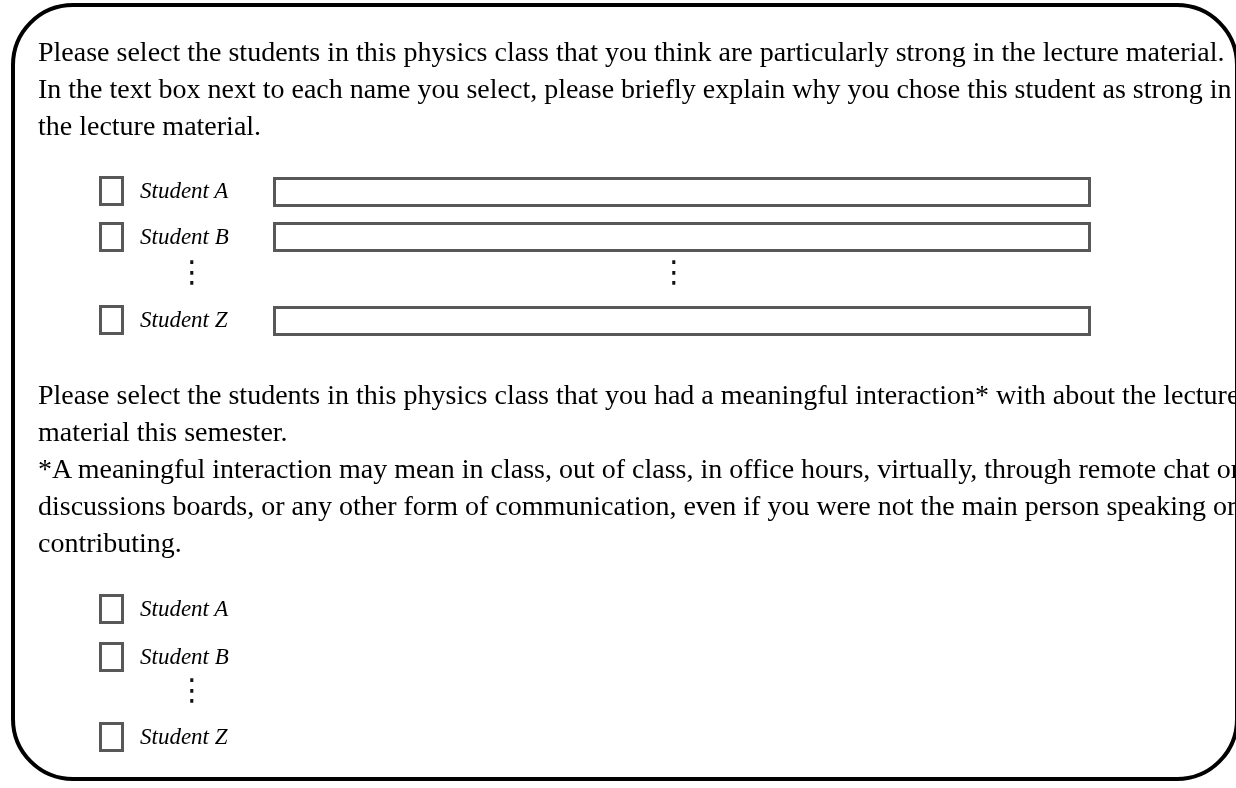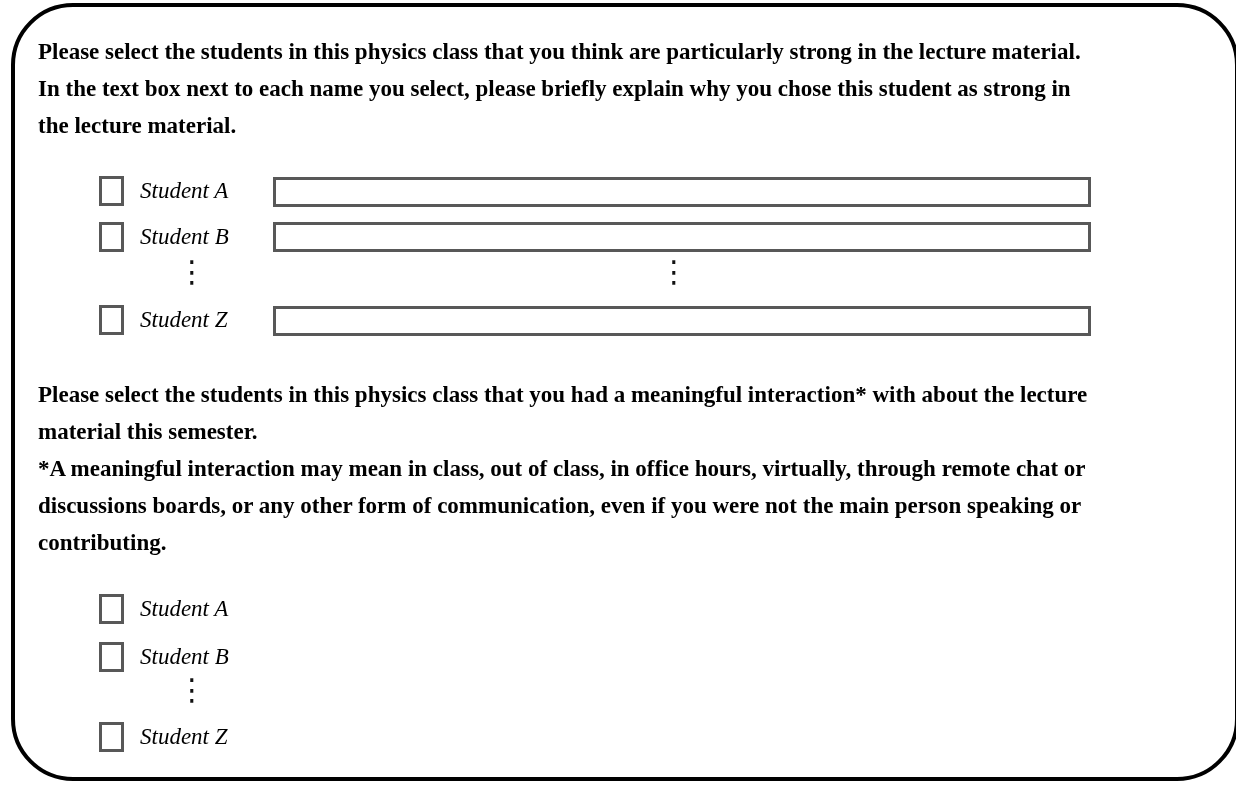--- a/index.html
+++ b/index.html
@@ -19,25 +19,24 @@
     width: 1228px;
     height: 778px;
     box-sizing: border-box;
     border: 4px solid #000000;
     border-radius: 62px;
     background: transparent;
   }
   .prompt {
     position: absolute;
     left: 38px;
-    font-size: 23px;
+    font-size: 28px;
     line-height: 37px;
     white-space: pre;
     color: #000000;
-    font-weight: bold;
   }
   .row {
     position: absolute;
     left: 99px;
     height: 30px;
     display: flex;
     align-items: flex-end;
   }
   .cb {
     display: inline-block;

